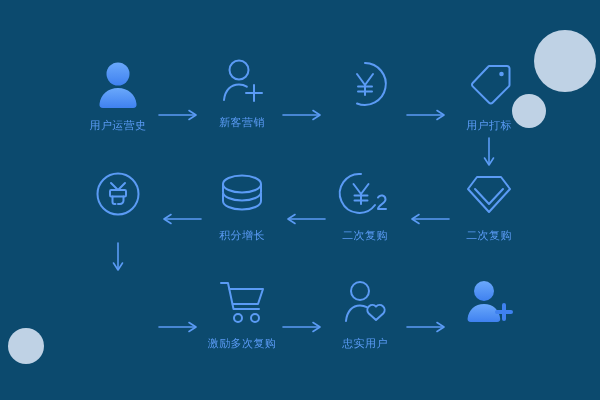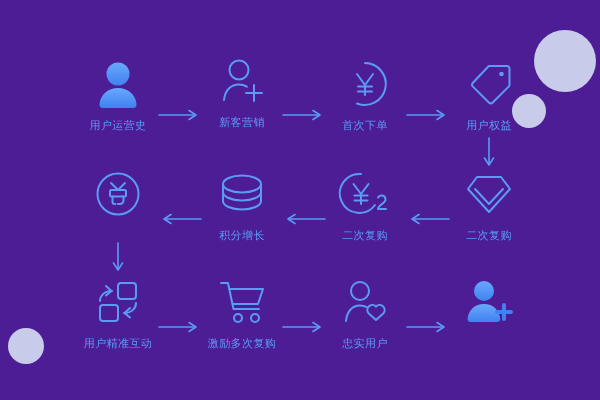--- a/index.html
+++ b/index.html
@@ -10,21 +10,21 @@
     width: 600px;
     height: 400px;
     background: #f2f7fd;
     font-family: "Liberation Sans", sans-serif;
     overflow: hidden;
   }
   #canvas {
     position: relative;
     width: 600px;
     height: 400px;
-    background: #4c1d95;
+    background: #0c4a6e;
     overflow: hidden;
   }
   .deco-circle {
     position: absolute;
     border-radius: 50%;
     background: #dfeafa;
     opacity: 0.85;
   }
   #deco-large-top-right {
     width: 62px; height: 62px;
@@ -123,38 +123,37 @@
   <div class="node" style="left:310px; top:56px;">
     <div class="node-icon">
       <svg width="46" height="46" viewBox="0 0 46 46">
         <path d="M23 2 A21 21 0 1 1 15 42.5" fill="none" stroke="#5b9bf5" stroke-width="2" stroke-linecap="round"></path>
         <path d="M15 13 L23 24 L31 13" fill="none" stroke="#5b9bf5" stroke-width="2" stroke-linecap="round" stroke-linejoin="round"></path>
         <line x1="23" y1="24" x2="23" y2="34" stroke="#5b9bf5" stroke-width="2" stroke-linecap="round"></line>
         <line x1="16" y1="25.5" x2="30" y2="25.5" stroke="#5b9bf5" stroke-width="2" stroke-linecap="round"></line>
         <line x1="16" y1="30.5" x2="30" y2="30.5" stroke="#5b9bf5" stroke-width="2" stroke-linecap="round"></line>
       </svg>
     </div>
-    <div class="node-label">首次下单</div>
   </div>
 
   <div class="arrow-h" style="left:405px; top:108px;">
     <svg width="46" height="14" viewBox="0 0 46 14">
       <line x1="2" y1="7" x2="38" y2="7" stroke="#5b9bf5" stroke-width="1.6" stroke-linecap="round"></line>
       <polyline points="32,2.5 39,7 32,11.5" fill="none" stroke="#5b9bf5" stroke-width="1.6" stroke-linecap="round" stroke-linejoin="round"></polyline>
     </svg>
   </div>
 
   <div class="node" style="left:434px; top:56px;">
     <div class="node-icon">
       <svg width="48" height="46" viewBox="0 0 48 46">
         <path d="M24.5 5 L42 5 A2.5 2.5 0 0 1 44.5 7.5 L44.5 24 A2 2 0 0 1 43.9 25.4 L27.5 41.8 A2.4 2.4 0 0 1 24.1 41.8 L7.7 25.4 A2.4 2.4 0 0 1 7.7 22 L23.1 5.7 A2 2 0 0 1 24.5 5 Z" fill="none" stroke="#5b9bf5" stroke-width="2" stroke-linejoin="round"></path>
         <circle cx="36.5" cy="13" r="2.3" fill="#5b9bf5"></circle>
       </svg>
     </div>
-    <div class="node-label">用户权益</div>
+    <div class="node-label">用户打标</div>
   </div>
 
   <div class="arrow-v" style="left:482px; top:136px;">
     <svg width="14" height="34" viewBox="0 0 14 34">
       <line x1="7" y1="2" x2="7" y2="28" stroke="#5b9bf5" stroke-width="1.6" stroke-linecap="round"></line>
       <polyline points="2.5,22 7,29 11.5,22" fill="none" stroke="#5b9bf5" stroke-width="1.6" stroke-linecap="round" stroke-linejoin="round"></polyline>
     </svg>
   </div>
 
   <div class="node" style="left:63px; top:166px;">
@@ -225,33 +224,20 @@
     <div class="node-label">二次复购</div>
   </div>
 
   <div class="arrow-v" style="left:111px; top:241px;">
     <svg width="14" height="34" viewBox="0 0 14 34">
       <line x1="7" y1="2" x2="7" y2="28" stroke="#5b9bf5" stroke-width="1.6" stroke-linecap="round"></line>
       <polyline points="2.5,22 7,29 11.5,22" fill="none" stroke="#5b9bf5" stroke-width="1.6" stroke-linecap="round" stroke-linejoin="round"></polyline>
     </svg>
   </div>
 
-  <div class="node" style="left:63px; top:274px;">
-    <div class="node-icon">
-      <svg width="48" height="46" viewBox="0 0 48 46">
-        <rect x="24" y="4" width="18" height="16" rx="3" fill="none" stroke="#5b9bf5" stroke-width="2"></rect>
-        <rect x="6" y="26" width="18" height="16" rx="3" fill="none" stroke="#5b9bf5" stroke-width="2"></rect>
-        <path d="M18 12 C10 12 6 17 6 22" fill="none" stroke="#5b9bf5" stroke-width="2" stroke-linecap="round"></path>
-        <polyline points="12,7 17.5,12 12,16.5" fill="none" stroke="#5b9bf5" stroke-width="2" stroke-linecap="round" stroke-linejoin="round"></polyline>
-        <path d="M30 34 C38 34 42 29 42 24" fill="none" stroke="#5b9bf5" stroke-width="2" stroke-linecap="round"></path>
-        <polyline points="36,29 30.5,34 36,38.5" fill="none" stroke="#5b9bf5" stroke-width="2" stroke-linecap="round" stroke-linejoin="round"></polyline>
-      </svg>
-    </div>
-    <div class="node-label">用户精准互动</div>
-  </div>
 
   <div class="arrow-h" style="left:157px; top:320px;">
     <svg width="46" height="14" viewBox="0 0 46 14">
       <line x1="2" y1="7" x2="38" y2="7" stroke="#5b9bf5" stroke-width="1.6" stroke-linecap="round"></line>
       <polyline points="32,2.5 39,7 32,11.5" fill="none" stroke="#5b9bf5" stroke-width="1.6" stroke-linecap="round" stroke-linejoin="round"></polyline>
     </svg>
   </div>
 
   <div class="node" style="left:187px; top:274px;">
     <div class="node-icon">

